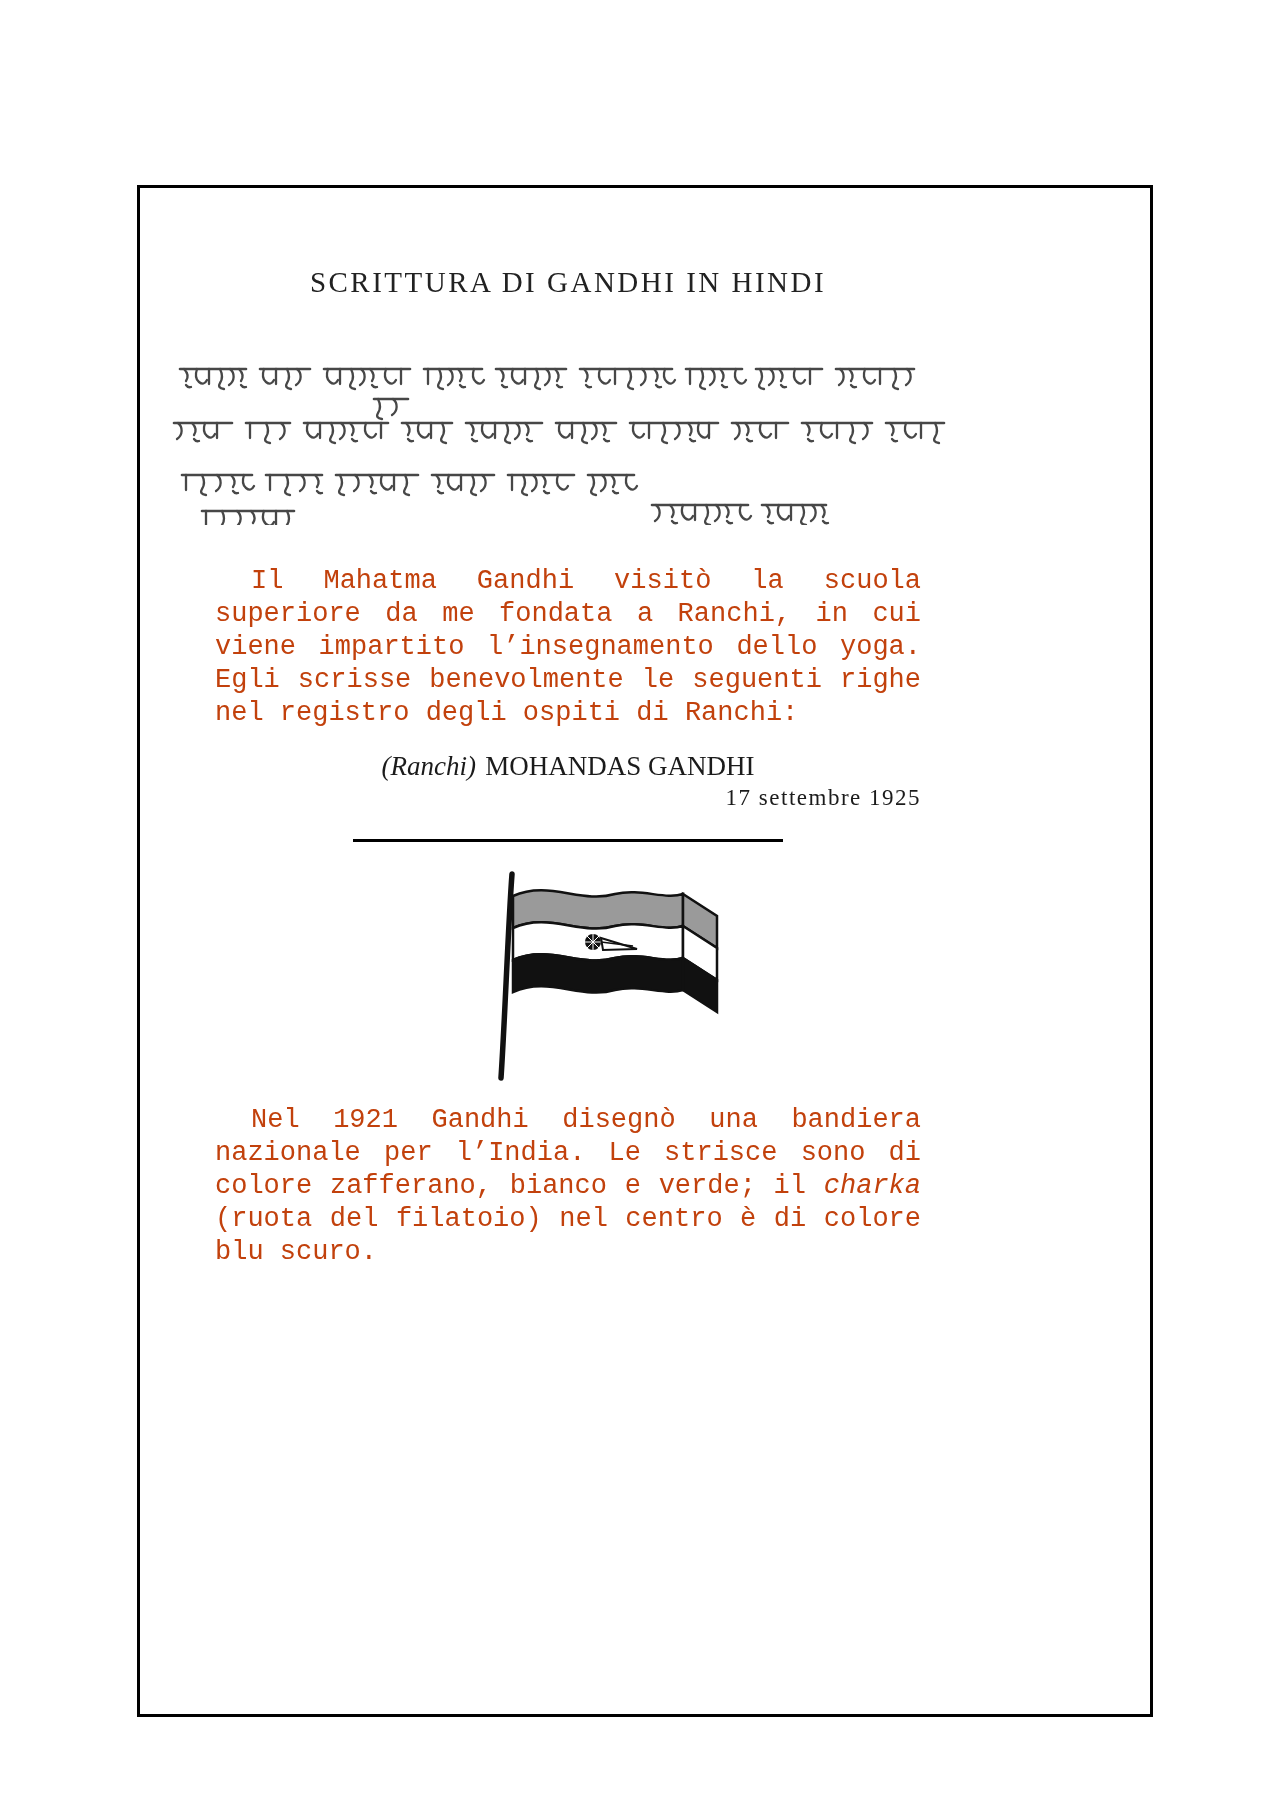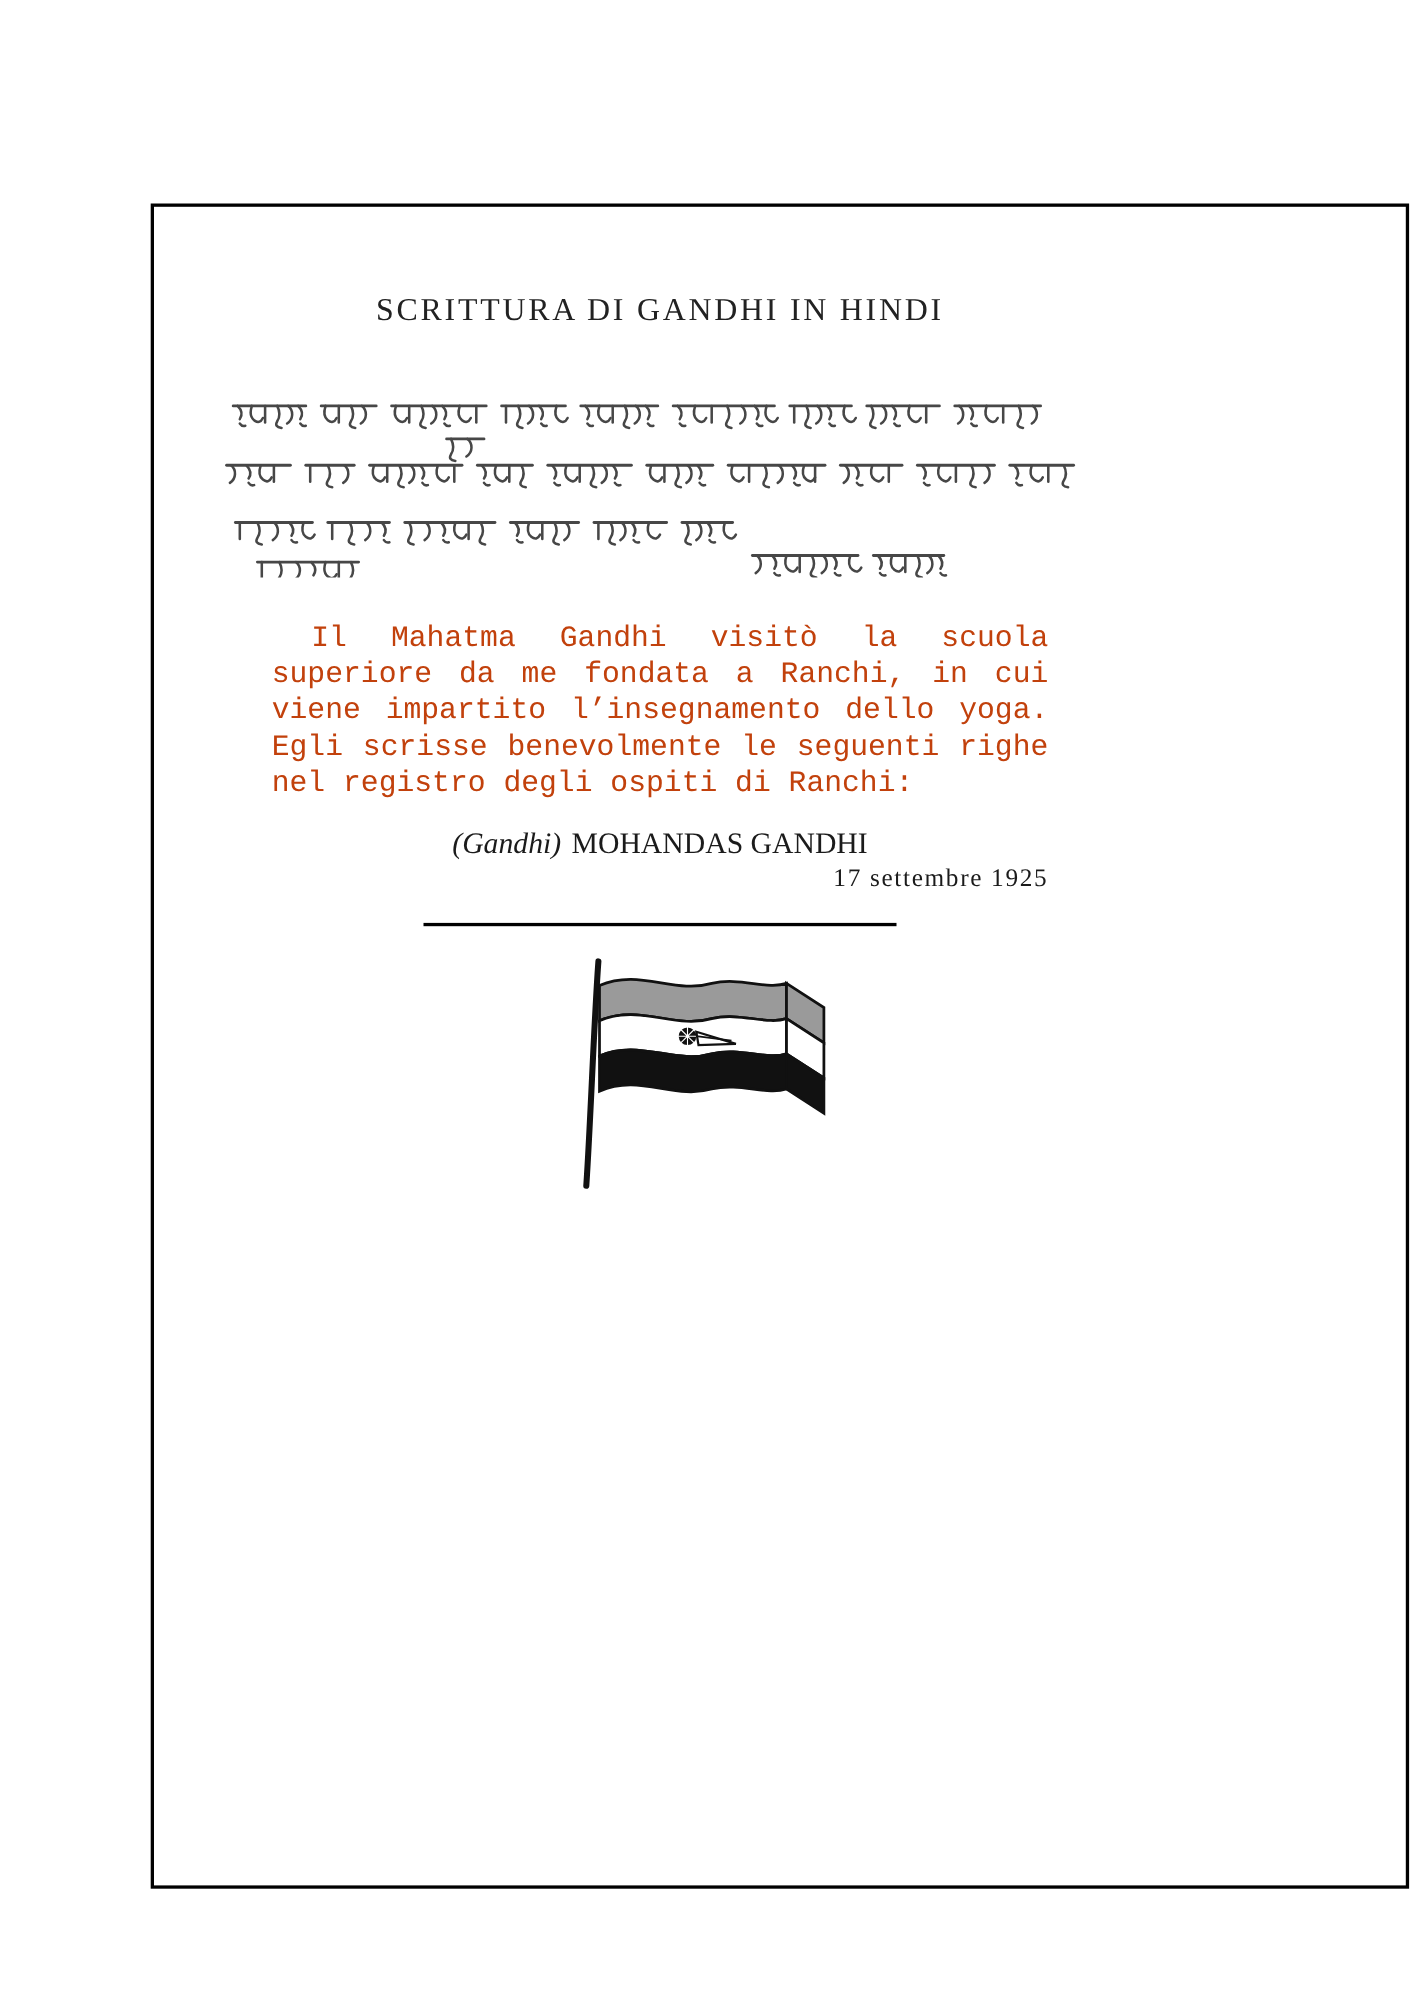--- a/index.html
+++ b/index.html
@@ -1,21 +1,21 @@
 <!DOCTYPE html>
 <html><head>
 <meta charset="utf-8">
 <style>
   * { margin:0; padding:0; box-sizing:border-box; }
   html,body { width:1288px; height:1814px; background:#ffffff; }
   body { font-family:"Liberation Serif", serif; color:#1b1b1b; position:relative; overflow:hidden; }
   .page { position:absolute; inset:0; background:#ffffff; }
   .frame {
-    position:absolute; left:137px; top:185px; width:1144px; height:1532px;
-    border:3px solid #000000; background:#ffffff;padding-left:32px;
+    position:absolute; left:137px; top:185px; width:1016px; height:1532px;
+    border:3px solid #000000; background:#ffffff;
   }
   .title {
     margin:78px 0 0 75px; width:706px;
     text-align:center; font-size:29px; font-weight:400; letter-spacing:2.5px;
     color:#222222;
   }
   .handwriting { margin:36px 0 0 26px; width:780px; height:190px; }
   .handwriting svg { width:780px; height:190px; display:block; }
   .content { margin-left:75px; width:706px; }
   .para {
@@ -231,21 +231,21 @@
           <path d="M646 170 c5 4 5 12 -1 16" fill="none" stroke="#474747" stroke-width="2.3" stroke-linecap="round"></path>
           <path d="M655 170 q6 6 2 12 m0 4 q2 3 5 2" fill="none" stroke="#474747" stroke-width="2.3" stroke-linecap="round"></path>
         </svg>
     </div>
 
     <div class="content">
 
       <p class="para first-block">Il Mahatma Gandhi visitò la scuola superiore da me fondata a Ranchi, in cui viene impartito l’insegnamento dello yoga. Egli scrisse benevolmente le seguenti righe nel registro degli ospiti di Ranchi:</p>
 
 
-      <p class="signature"><span class="prefix">(Gandhi)</span><span>MOHANDAS GANDHI</span></p>
+      <p class="signature"><span class="prefix">(Ranchi)</span><span>MOHANDAS GANDHI</span></p>
 
       <p class="date">17 settembre 1925</p>
 
       <div class="divider"></div>
 
       <div class="flag-figure">
         <svg viewBox="0 0 270 214" xmlns="http://www.w3.org/2000/svg">
 
           <path d="M35 6 C31 60 28 150 24 210" fill="none" stroke="#111" stroke-width="5.5" stroke-linecap="round"></path>
 
@@ -263,17 +263,18 @@
 
           <g>
             <circle cx="116" cy="74" r="8" fill="#111111"></circle>
             <path d="M116 63 V85 M105 74 H127 M109 67 L123 81 M123 67 L109 81" stroke="#ffffff" stroke-width="1"></path>
             <path d="M124 70 L160 81 L126 82 Z" fill="none" stroke="#111" stroke-width="2"></path>
             <path d="M124 74 L156 78" fill="none" stroke="#111" stroke-width="1.6"></path>
           </g>
         </svg>
       </div>
 
+      <p class="para flag-text-1"><span>Nel 1921 Gandhi disegnò una bandiera nazionale per l’India. Le strisce sono di colore zafferano, bianco e verde; il </span><span class="it">charka</span><span> (ruota del filatoio) nel centro è di colore blu scuro.</span></p>
 
 
     </div>
   </div>
 </div>
 
 </body></html>

